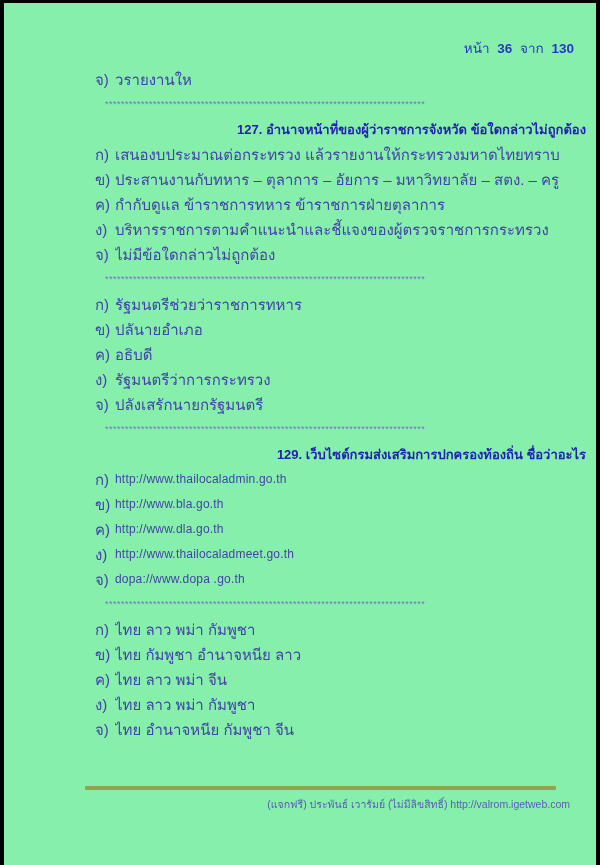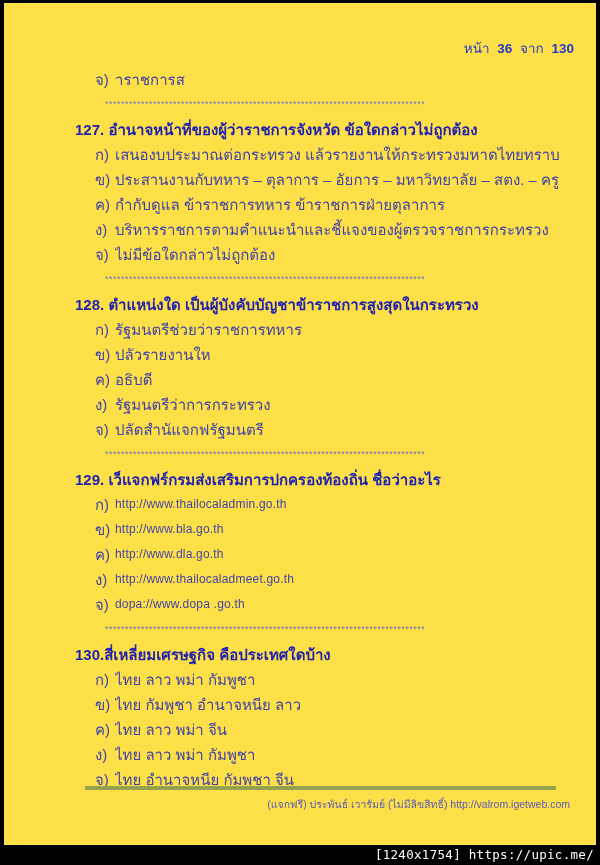--- a/index.html
+++ b/index.html
@@ -1,38 +1,38 @@
 <!DOCTYPE html>
 <html><head>
 <meta charset="utf-8">
 <style>
   * { margin:0; padding:0; box-sizing:border-box; }
   html,body { background:#555; }
   body { width:600px; height:865px; margin:0 auto; font-family:"Liberation Sans", sans-serif; }
 
   .page {
-    position:relative; width:600px; height:865px; background:#fde047;
+    position:relative; width:600px; height:865px; background:#86efac;
     border-top:3px solid #000; border-left:4px solid #000; border-right:4px solid #000;
     overflow:hidden;
   }
 
   
   .page-label {
     position:absolute; top:34px; right:22px;
     font-size:13.5px; color:#2838c6; white-space:nowrap;
   }
   .page-label .num { font-weight:bold; }
   .page-label span { margin-left:4px; }
 
   
   .content { position:absolute; top:64px; left:71px; right:10px; }
 
   .row { height:25px; line-height:25px; white-space:nowrap; overflow:hidden; }
 
-  .q-title { color:#2121b2; font-weight:bold; font-size:15px; white-space:pre-wrap; }
+  .q-title { color:#2121b2; font-weight:bold; font-size:13px; white-space:pre-wrap;text-align:right; }
   .q-title .q-num { font-weight:bold; }
 
   .opt { display:flex; color:#4343a9; font-size:15px; }
   .opt .letter { width:20px; flex:0 0 20px; margin-left:20px; }
   .opt .text { flex:1; overflow:hidden; }
   .opt.latin .text { font-size:12px; letter-spacing:0.2px; }
 
   .sep {
     margin-left:30px; width:452px; height:25px; line-height:25px;
     color:#7373bf; font-size:9px; letter-spacing:0.5px;
@@ -66,21 +66,21 @@
     <span>หน้า</span>
     <span class="num">36</span>
     <span>จาก</span>
     <span class="num">130</span>
   </div>
 
   <div class="content">
 
     <div class="row opt">
       <span class="letter">จ)</span>
-      <span class="text">าราชการส</span>
+      <span class="text">วรายงานให</span>
     </div>
     <div class="row sep">********************************************************************************</div>
 
     <div class="row q-title"><span class="q-num">127. </span><span>อำนาจหน้าที่ของผู้ว่าราชการจังหวัด ข้อใดกล่าวไม่ถูกต้อง</span></div>
     <div class="row opt">
       <span class="letter">ก)</span>
       <span class="text">เสนองบประมาณต่อกระทรวง แล้วรายงานให้กระทรวงมหาดไทยทราบ</span>
     </div>
     <div class="row opt">
       <span class="letter">ข)</span>
@@ -93,44 +93,43 @@
     <div class="row opt">
       <span class="letter">ง)</span>
       <span class="text">บริหารราชการตามคำแนะนำและชี้แจงของผู้ตรวจราชการกระทรวง</span>
     </div>
     <div class="row opt">
       <span class="letter">จ)</span>
       <span class="text">ไม่มีข้อใดกล่าวไม่ถูกต้อง</span>
     </div>
     <div class="row sep">********************************************************************************</div>
 
-    <div class="row q-title"><span class="q-num">128. </span><span>ตำแหน่งใด เป็นผู้บังคับบัญชาข้าราชการสูงสุดในกระทรวง</span></div>
     <div class="row opt">
       <span class="letter">ก)</span>
       <span class="text">รัฐมนตรีช่วยว่าราชการทหาร</span>
     </div>
     <div class="row opt">
       <span class="letter">ข)</span>
-      <span class="text">ปลัวรายงานให</span>
+      <span class="text">ปลันายอำเภอ</span>
     </div>
     <div class="row opt">
       <span class="letter">ค)</span>
       <span class="text">อธิบดี</span>
     </div>
     <div class="row opt">
       <span class="letter">ง)</span>
       <span class="text">รัฐมนตรีว่าการกระทรวง</span>
     </div>
     <div class="row opt">
       <span class="letter">จ)</span>
-      <span class="text">ปลัดสำนัแจกฟรัฐมนตรี</span>
+      <span class="text">ปลังเสรักนายกรัฐมนตรี</span>
     </div>
     <div class="row sep">********************************************************************************</div>
 
-    <div class="row q-title"><span class="q-num">129. </span><span>เว็แจกฟร์กรมส่งเสริมการปกครองท้องถิ่น ชื่อว่าอะไร</span></div>
+    <div class="row q-title"><span class="q-num">129. </span><span>เว็บไซต์กรมส่งเสริมการปกครองท้องถิ่น ชื่อว่าอะไร</span></div>
     <div class="row opt latin">
       <span class="letter">ก)</span>
       <span class="text">http://www.thailocaladmin.go.th</span>
     </div>
     <div class="row opt latin">
       <span class="letter">ข)</span>
       <span class="text">http://www.bla.go.th</span>
     </div>
     <div class="row opt latin">
       <span class="letter">ค)</span>
@@ -139,21 +138,20 @@
     <div class="row opt latin">
       <span class="letter">ง)</span>
       <span class="text">http://www.thailocaladmeet.go.th</span>
     </div>
     <div class="row opt latin">
       <span class="letter">จ)</span>
       <span class="text">dopa://www.dopa .go.th</span>
     </div>
     <div class="row sep">********************************************************************************</div>
 
-    <div class="row q-title"><span class="q-num">130.</span><span>สี่เหลี่ยมเศรษฐกิจ คือประเทศใดบ้าง</span></div>
     <div class="row opt">
       <span class="letter">ก)</span>
       <span class="text">ไทย ลาว พม่า กัมพูชา</span>
     </div>
     <div class="row opt">
       <span class="letter">ข)</span>
       <span class="text">ไทย กัมพูชา อำนาจหนีย ลาว</span>
     </div>
     <div class="row opt">
       <span class="letter">ค)</span>
@@ -166,17 +164,14 @@
     <div class="row opt">
       <span class="letter">จ)</span>
       <span class="text">ไทย อำนาจหนีย กัมพูชา จีน</span>
     </div>
 
   </div>
 
   <div class="green-line"></div>
   <div class="credit">(แจกฟรี) ประพันธ์ เวารัมย์ (ไม่มีลิขสิทธิ์) http://valrom.igetweb.com</div>
 
-  <div class="watermark-bar">
-    <span>[1240x1754] https://upic.me/</span>
-  </div>
 
 </div>
 
 </body></html>

